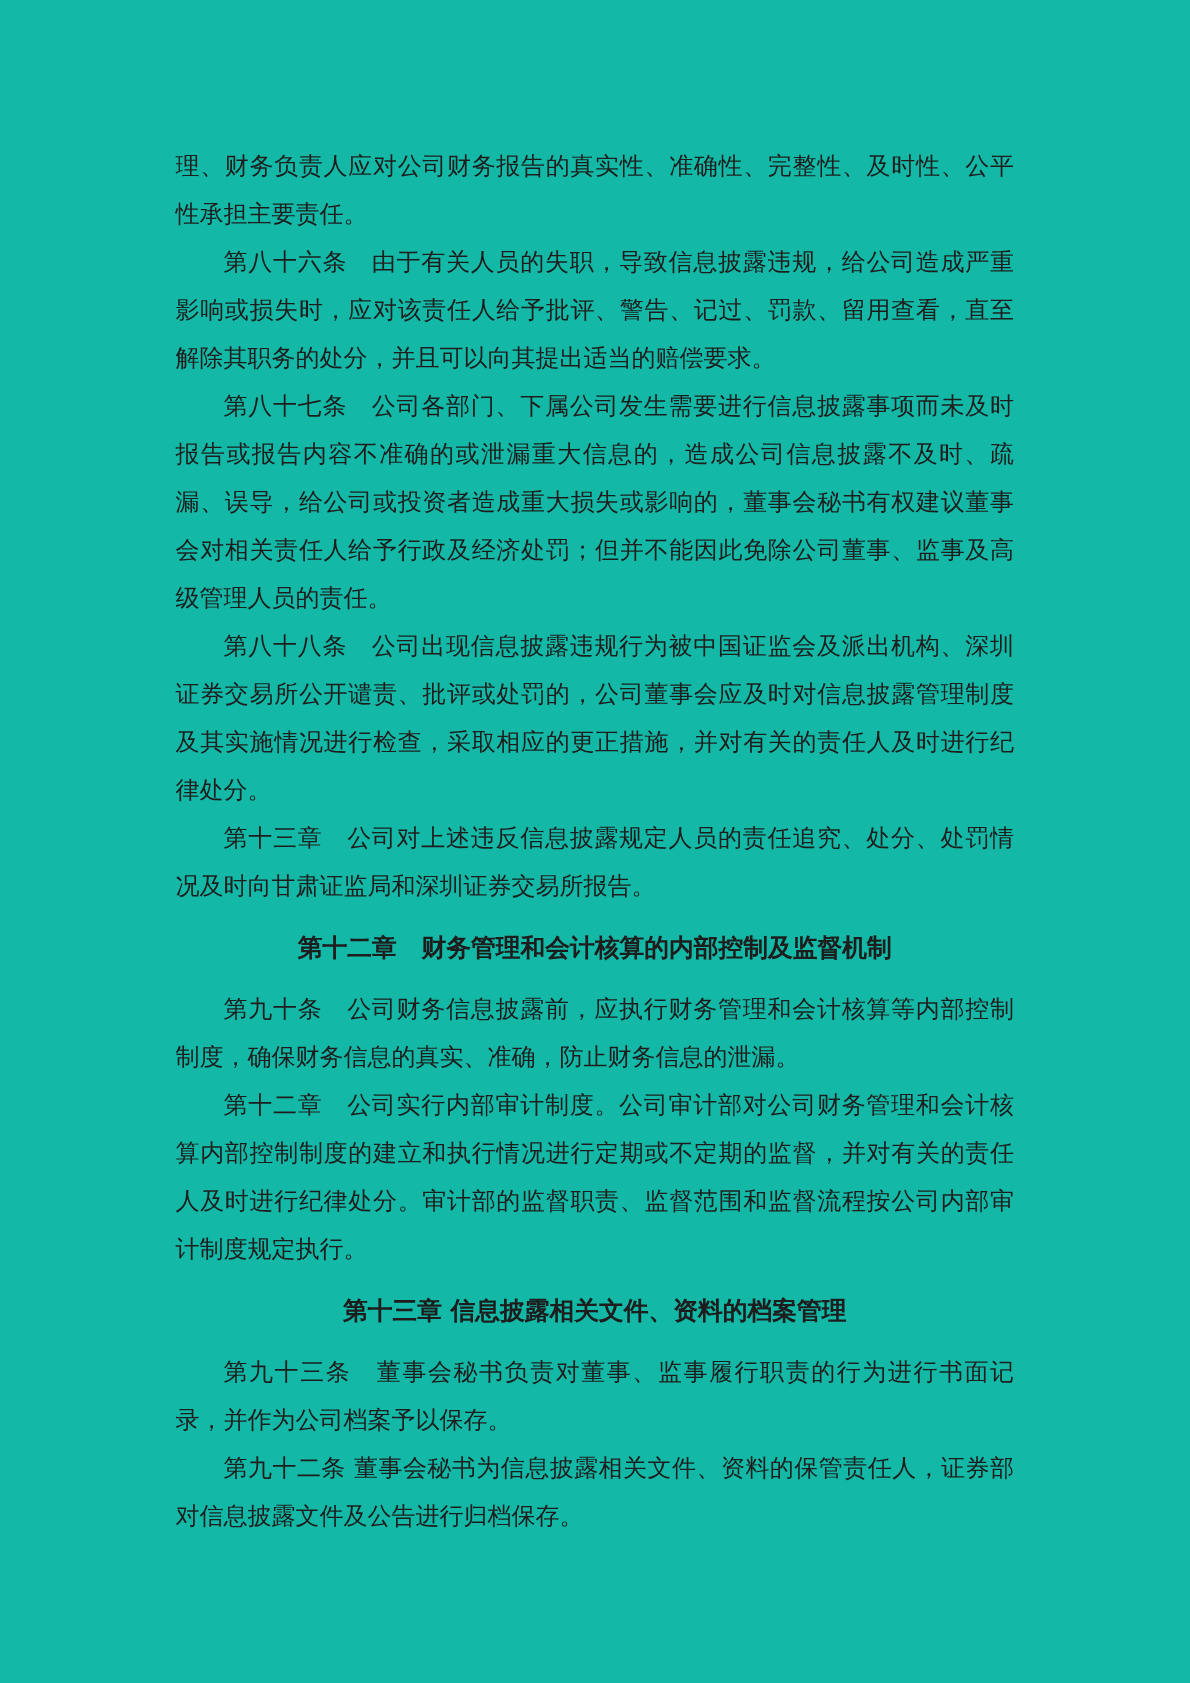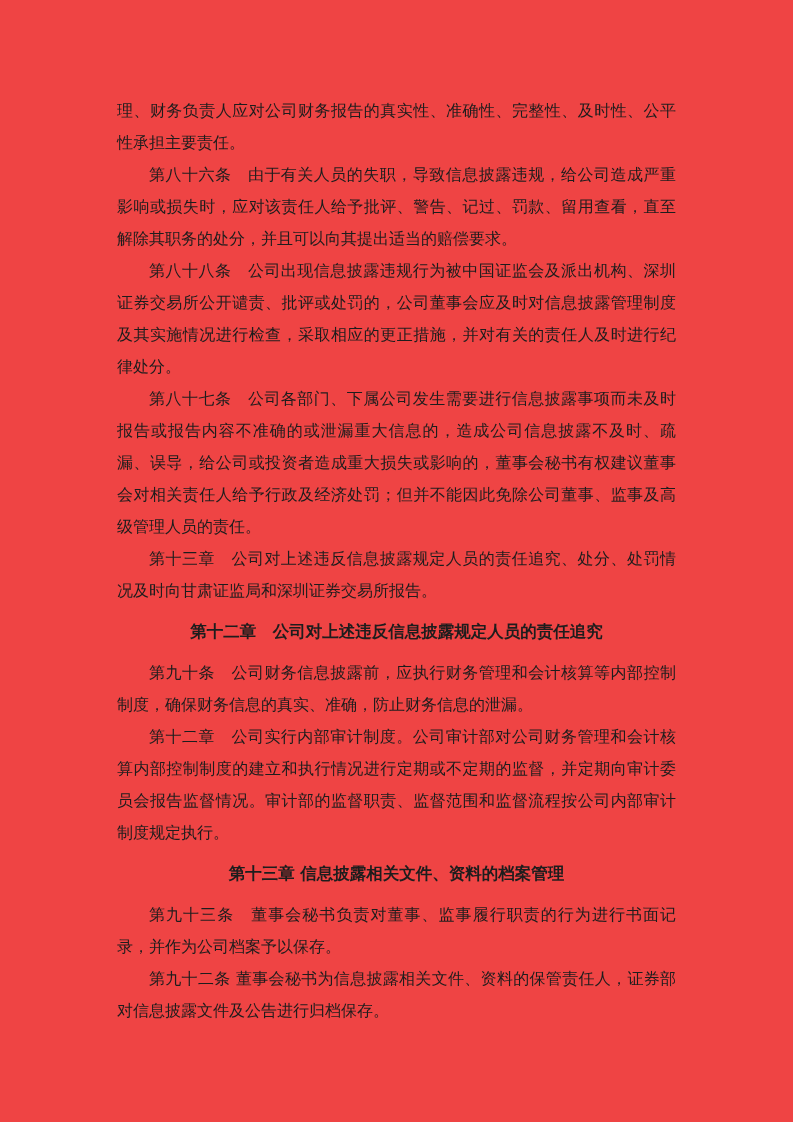--- a/index.html
+++ b/index.html
@@ -12,21 +12,21 @@
     height: 1122px;
     overflow: hidden;
     font-family: "DejaVu Serif", "Liberation Serif", serif;
     color: #1d1d1d;
   }
   .page {
     box-sizing: border-box;
     width: 793px;
     height: 1122px;
     padding: 95px 117px 40px 117px;
-    background: #ef4444;
+    background: #14b8a6;
   }
   .para {
     margin: 0;
     font-size: 16px;
     line-height: 32px;
     text-align: justify;
     text-justify: inter-ideograph;
     letter-spacing: 0;
   }
   .para.indent {
@@ -42,22 +42,22 @@
     font-weight: bold;
     text-align: center;
   }
 </style>
 </head>
 <body>
 
 <main class="page">
     <p class="para"><span>理、财务负责人应对公司财务报告的真实性、准确性、完整性、及时性、公平性承担主要责任。</span></p>
     <p class="para indent"><b class="term">第八十六条</b><span>　</span><span>由于有关人员的失职，导致信息披露违规，给公司造成严重影响或损失时，应对该责任人给予批评、警告、记过、罚款、留用查看，直至解除其职务的处分，并且可以向其提出适当的赔偿要求。</span></p>
+    <p class="para indent"><b class="term">第八十七条</b><span>　</span><span>公司各部门、下属公司发生需要进行信息披露事项而未及时报告或报告内容不准确的或泄漏重大信息的，造成公司信息披露不及时、疏漏、误导，给公司或投资者造成重大损失或影响的，董事会秘书有权建议董事会对相关责任人给予行政及经济处罚；但并不能因此免除公司董事、监事及高级管理人员的责任。</span></p>
     <p class="para indent"><b class="term">第八十八条</b><span>　</span><span>公司出现信息披露违规行为被中国证监会及派出机构、深圳证券交易所公开谴责、批评或处罚的，公司董事会应及时对信息披露管理制度及其实施情况进行检查，采取相应的更正措施，并对有关的责任人及时进行纪律处分。</span></p>
-    <p class="para indent"><b class="term">第八十七条</b><span>　</span><span>公司各部门、下属公司发生需要进行信息披露事项而未及时报告或报告内容不准确的或泄漏重大信息的，造成公司信息披露不及时、疏漏、误导，给公司或投资者造成重大损失或影响的，董事会秘书有权建议董事会对相关责任人给予行政及经济处罚；但并不能因此免除公司董事、监事及高级管理人员的责任。</span></p>
     <p class="para indent"><b class="term">第十三章</b><span>　</span><span>公司对上述违反信息披露规定人员的责任追究、处分、处罚情况及时向甘肃证监局和深圳证券交易所报告。</span></p>
-    <h2 class="heading">第十二章　公司对上述违反信息披露规定人员的责任追究</h2>
+    <h2 class="heading">第十二章　财务管理和会计核算的内部控制及监督机制</h2>
     <p class="para indent"><b class="term">第九十条</b><span>　</span><span>公司财务信息披露前，应执行财务管理和会计核算等内部控制制度，确保财务信息的真实、准确，防止财务信息的泄漏。</span></p>
-    <p class="para indent"><b class="term">第十二章</b><span>　</span><span>公司实行内部审计制度。公司审计部对公司财务管理和会计核算内部控制制度的建立和执行情况进行定期或不定期的监督，并定期向审计委员会报告监督情况。审计部的监督职责、监督范围和监督流程按公司内部审计制度规定执行。</span></p>
+    <p class="para indent"><b class="term">第十二章</b><span>　</span><span>公司实行内部审计制度。公司审计部对公司财务管理和会计核算内部控制制度的建立和执行情况进行定期或不定期的监督，并对有关的责任人及时进行纪律处分。审计部的监督职责、监督范围和监督流程按公司内部审计制度规定执行。</span></p>
     <h2 class="heading">第十三章 信息披露相关文件、资料的档案管理</h2>
     <p class="para indent"><b class="term">第九十三条</b><span>　</span><span>董事会秘书负责对董事、监事履行职责的行为进行书面记录，并作为公司档案予以保存。</span></p>
     <p class="para indent"><b class="term">第九十二条</b><span> </span><span>董事会秘书为信息披露相关文件、资料的保管责任人，证券部对信息披露文件及公告进行归档保存。</span></p>
   </main>
 
 </body></html>

